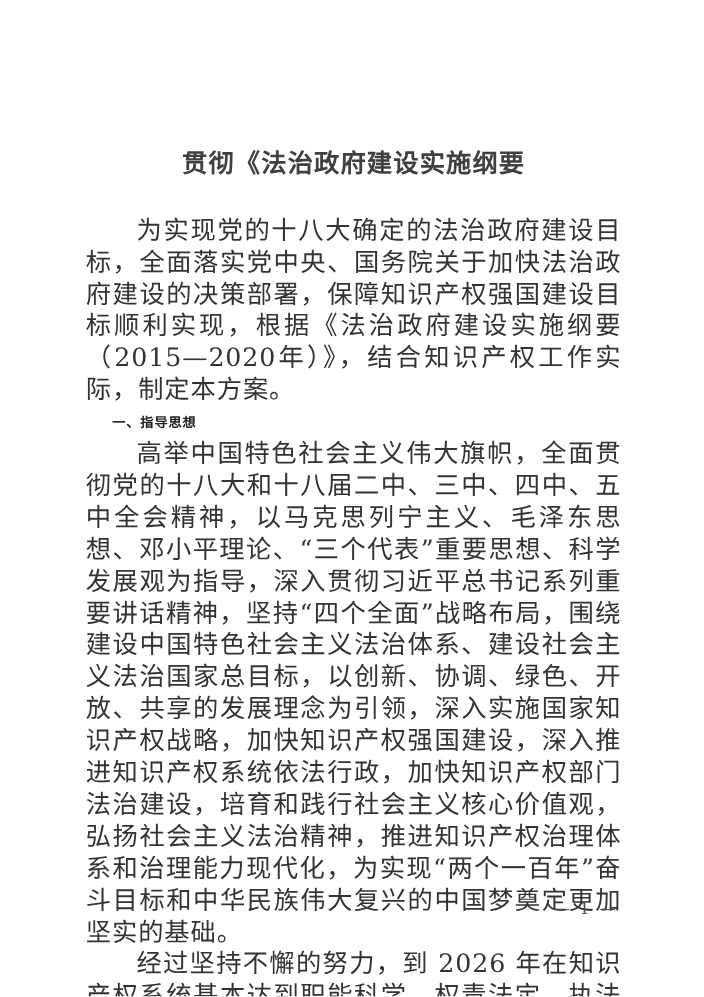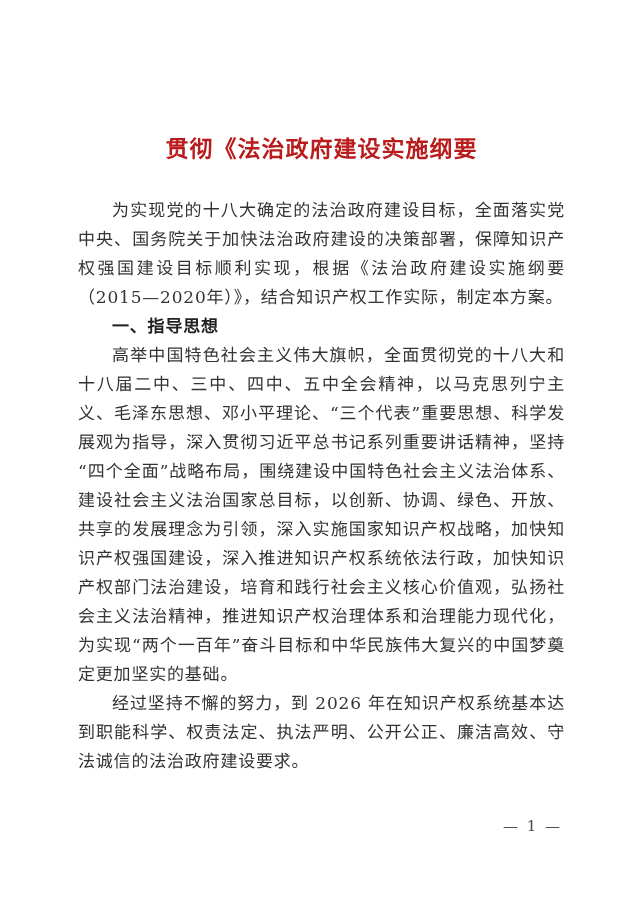--- a/index.html
+++ b/index.html
@@ -23,41 +23,41 @@
     left: 78px;
     width: 487px;
   }
   .doc-title {
     margin-top: 130px;
     text-align: center;
     font-family: "DejaVu Sans", "Liberation Sans", sans-serif;
     font-weight: bold;
     font-size: 23px;
     line-height: 38px;
-    color: #b91c1c;
+    color: #404040;
     letter-spacing: 1px;
   }
   .para {
     margin: 0;
-    font-size: 17px;
+    font-size: 23px;
     line-height: 29px;
     letter-spacing: 0.8px;
     text-align: justify;
     text-justify: inter-character;
     text-indent: 2em;
     color: #333333;
   }
   .para.intro {
     margin-top: 28px;
   }
   .sec-heading {
     margin: 0;
     font-family: "DejaVu Sans", "Liberation Sans", sans-serif;
     font-weight: bold;
-    font-size: 17px;
+    font-size: 12px;
     line-height: 29px;
     letter-spacing: 0.8px;
     text-indent: 2em;
     color: #222222;
   }
   .page-number {
     position: absolute;
     top: 817px;
     right: 78px;
     font-size: 15px;

